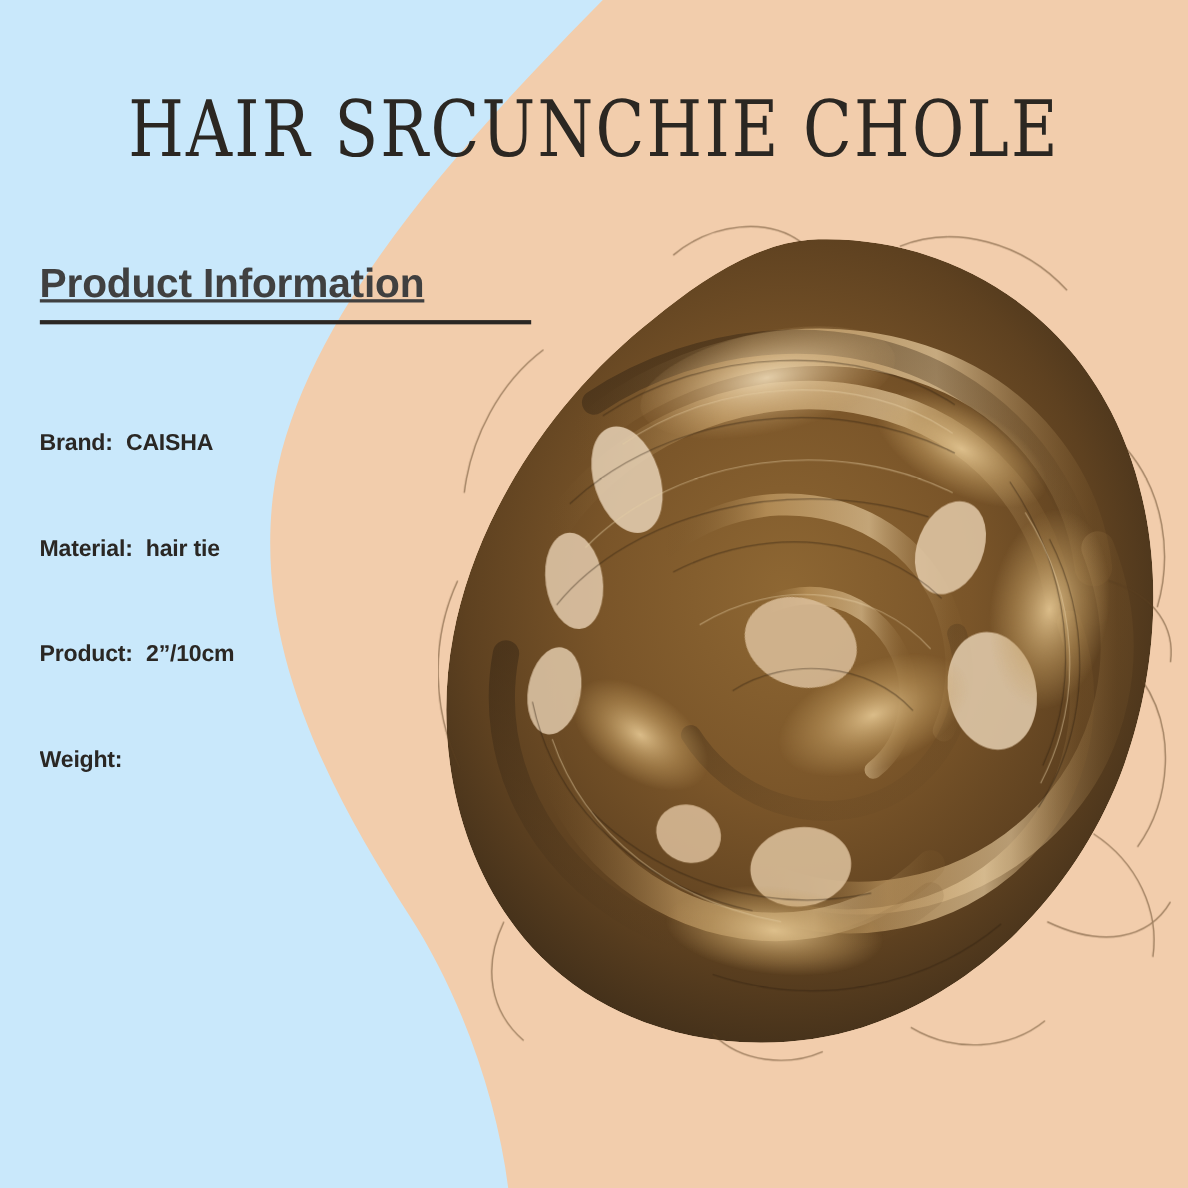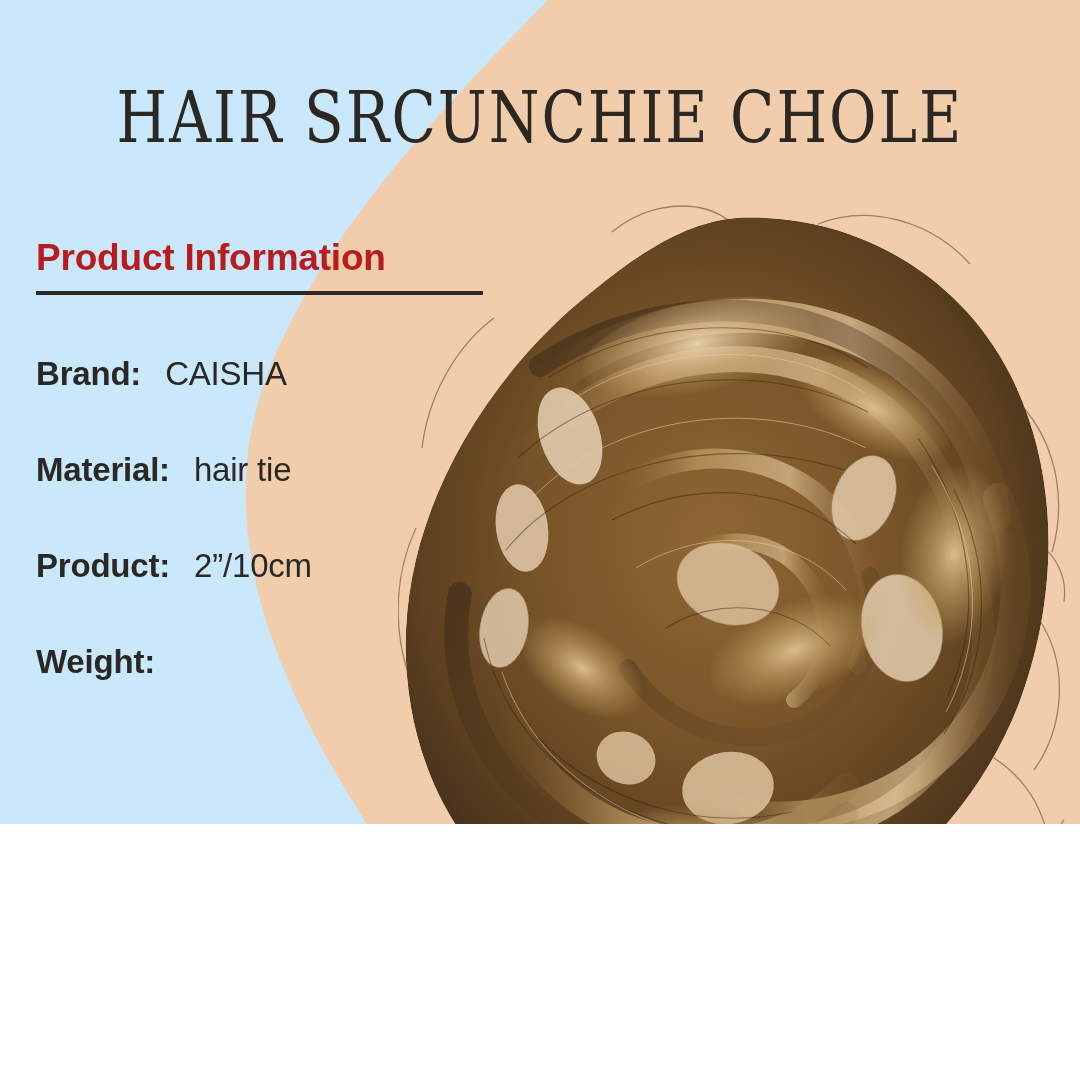--- a/index.html
+++ b/index.html
@@ -3,21 +3,21 @@
 <meta charset="utf-8">
 <style>
   html, body {
     margin: 0;
     padding: 0;
     background: #ffffff;
   }
   #page {
     position: relative;
     width: 1080px;
-    height: 824px;
+    height: 1080px;
     overflow: hidden;
     font-family: "Liberation Sans", sans-serif;
     background: #C9E8FB;
   }
 
   
   .bg-layer {
     position: absolute;
     inset: 0;
     width: 1080px;
@@ -42,53 +42,55 @@
     white-space: nowrap;
   }
 
   
   .info-heading {
     position: absolute;
     left: 36px;
     top: 238px;
     font-size: 37px;
     font-weight: bold;
-    color: #b91c1c;
+    color: #404040;
     letter-spacing: -0.2px;
     line-height: 1.1;
+    text-decoration: underline;
   }
   .info-heading .rule {
     display: block;
     width: 447px;
     height: 4px;
     background: #2A2724;
     margin-top: 12px;
   }
 
   
   .specs {
     position: absolute;
     left: 36px;
     top: 355px;
     width: 520px;
   }
   .spec-row {
     display: flex;
+    align-items: center;
     height: 96px;
-    font-size: 33px;
+    font-size: 21px;
     color: #2A2724;
     white-space: nowrap;
   }
   .spec-label {
     font-weight: bold;
     letter-spacing: -0.2px;
   }
   .spec-value {
-    font-weight: 400;
-    margin-left: 24px;
+    font-weight: 700;
+    margin-left: 12px;
     letter-spacing: -0.2px;
   }
 
   
   .check-badge {
     display: inline-block;
     width: 48px;
     height: 48px;
     margin-left: 14px;
     position: relative;

